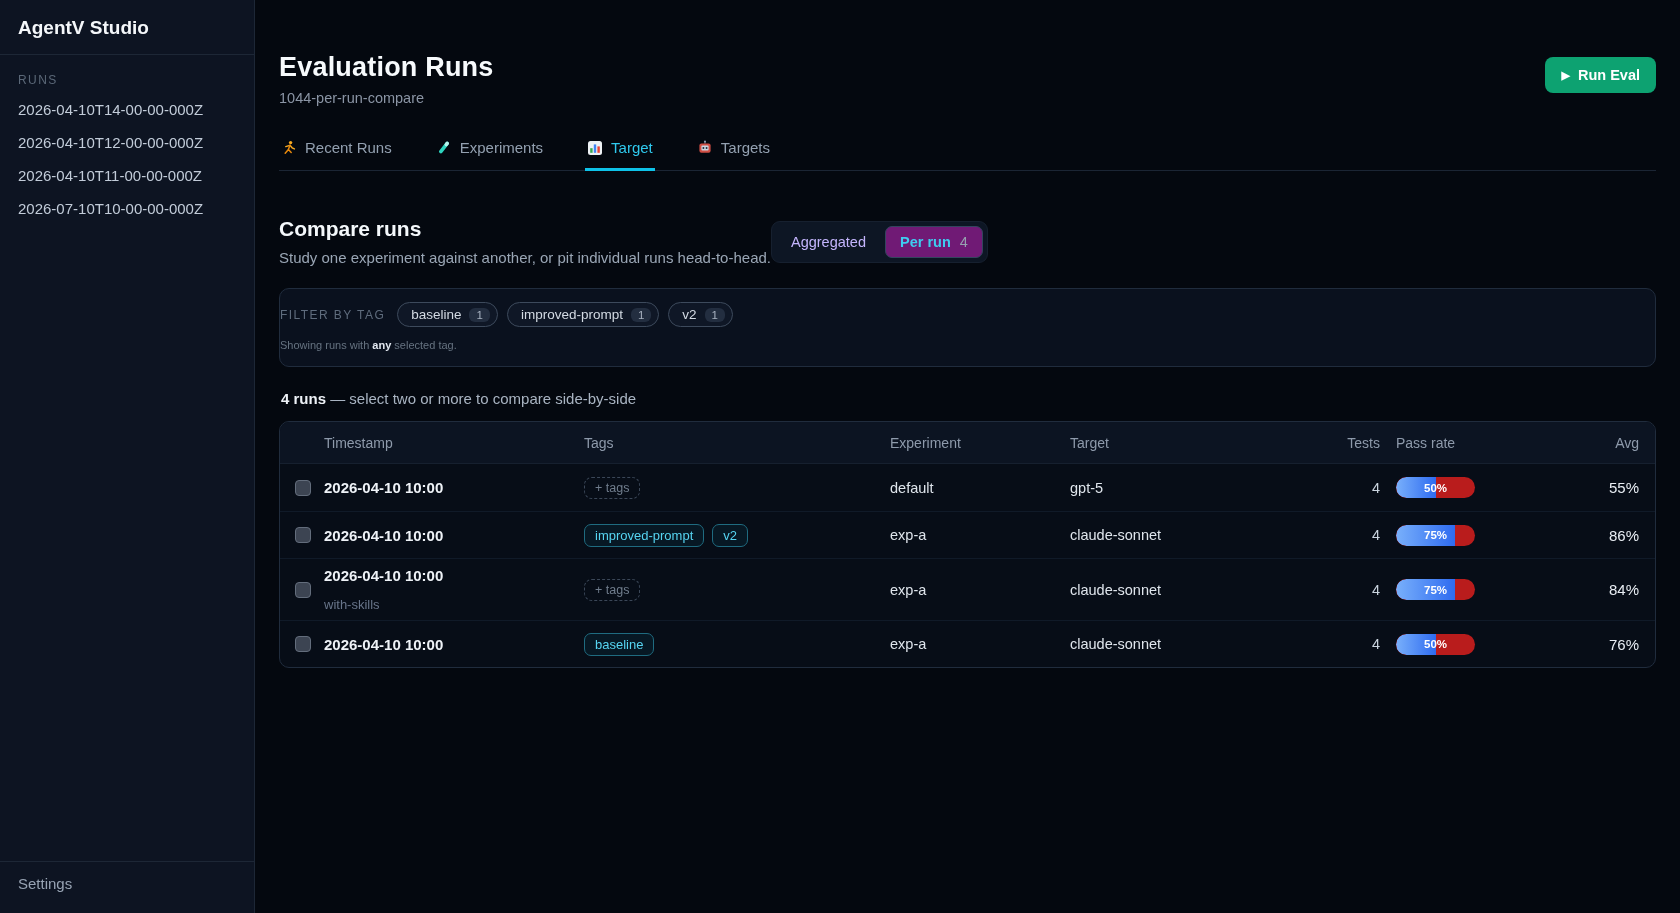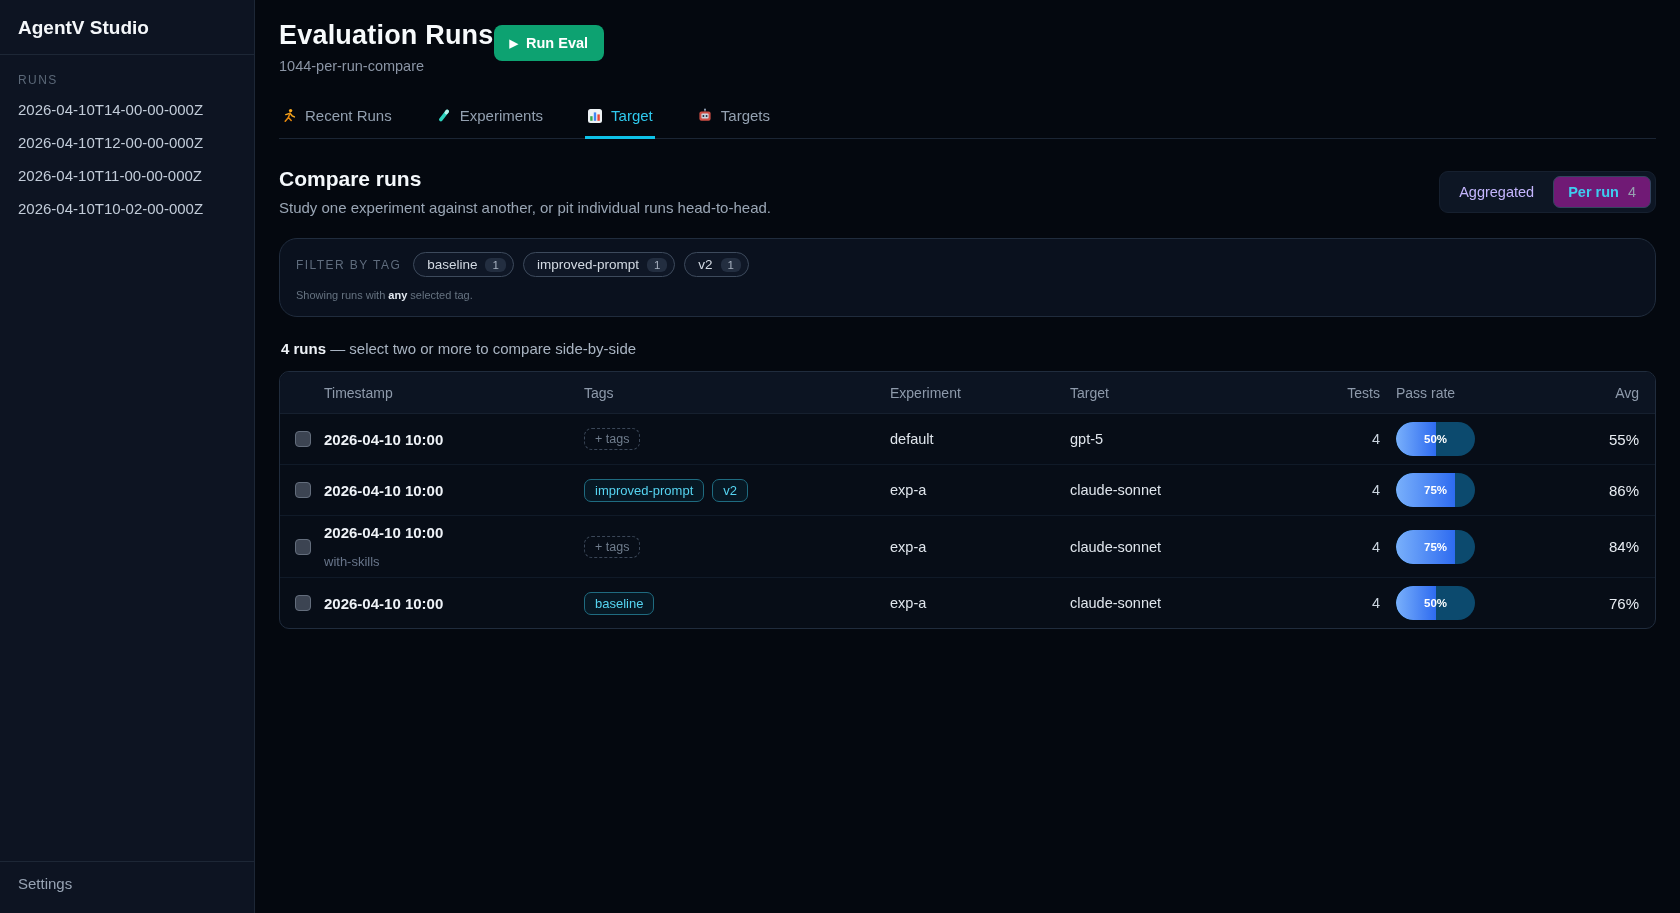--- a/index.html
+++ b/index.html
@@ -36,21 +36,21 @@
   .side-footer {
     margin-top:auto;
     border-top:1px solid #1d2736;
     padding:13px 18px 20px 18px;
   }
   .settings-link { font-size:15px; color:#97a3b3; cursor:pointer; }
 
   
   .main { flex:1; padding:20px 24px 0 24px; position:relative; overflow:hidden; }
 
-  .page-header { display:flex; align-items:flex-start; }
+  .page-header { display:flex; justify-content:space-between; align-items:flex-start;margin-top:32px; }
   .page-title { font-size:27px; font-weight:bold; color:#f7fafc; letter-spacing:0.2px; }
   .page-subtitle { font-size:14.5px; color:#8b95a5; margin-top:7px; }
   .run-eval-btn {
     background:#0da271; color:#ffffff; border:none; border-radius:8px;
     font-family:inherit; font-size:14.5px; font-weight:bold;
     padding:10px 16px; margin-top:5px; cursor:pointer;
     display:flex; align-items:center; gap:8px;
   }
   .run-eval-btn .play { font-size:11px; position:relative; top:0.5px; }
 
@@ -62,39 +62,39 @@
   .tab {
     background:none; border:none; font-family:inherit; cursor:pointer;
     display:flex; align-items:center; gap:8px;
     font-size:15px; color:#93a0b0; padding:6px 2px 12px 2px;
     border-bottom:3px solid transparent; margin-bottom:-1px;
   }
   .tab.active { color:#2fc9ee; border-bottom-color:#0ec2e8; }
   .tab .tab-icon { display:inline-flex; width:16px; height:16px; }
 
   
-  .section-head { display:flex; justify-content:space-between; align-items:flex-start; margin-top:28px; }
+  .section-head { display:flex; justify-content:flex-start; align-items:flex-start; margin-top:46px; }
   .section-title { font-size:21px; font-weight:bold; color:#f4f8fb; }
   .section-desc { font-size:15px; color:#9aa6b5; margin-top:8px; }
   .view-toggle {
     display:flex; align-items:center; gap:4px;
     background:#0d1624; border:1px solid #16202f; border-radius:9px;
     padding:4px; margin-top:4px;
   }
   .toggle-seg { font-size:14.5px; color:#c4b5fd; padding:7px 14px; border-radius:7px; cursor:pointer; border:1px solid transparent; }
   .toggle-seg.active {
     background:#701a75; border:1px solid #33455e; color:#3ecdf0; font-weight:bold;
   }
   .toggle-seg.active .seg-count { color:#97a2b1; font-weight:normal; margin-left:9px; }
 
   
   .filter-card {
     margin-top:22px;
-    background:#0a111e; border:1px solid #202c3d; border-radius:18px;
-    padding:13px 16px 15px 16px;
+    background:#0a111e; border:1px solid #202c3d; border-radius:10px;
+    padding:13px 16px 15px 0;
   }
   .filter-row { display:flex; align-items:center; gap:12px; }
   .filter-label { font-size:12px; color:#5f6c7d; letter-spacing:0.12em; }
   .filter-chips { display:flex; gap:9px; }
   .filter-chip {
     display:flex; align-items:center; gap:8px;
     border:1px solid #3d4a5c; background:#0f1726; border-radius:999px;
     padding:4px 7px 4px 13px; cursor:pointer;
   }
   .filter-chip .chip-label { font-size:13.5px; color:#d3dae3; }
@@ -144,22 +144,22 @@
   }
   .add-tags-chip {
     font-size:12.5px; color:#707d8d;
     border:1px dashed #3b4758; border-radius:8px;
     padding:3px 10px; cursor:pointer; background:none;
   }
   .cell-text { font-size:14.5px; color:#dfe5ec; }
   .tests-val { font-size:14.5px; color:#cbd5e0; }
   .avg-val { font-size:15px; color:#e8edf3; }
   .pass-pill {
-    position:relative; width:79px; height:34px;
-    background:#0c4a6e; border-radius:999px; overflow:hidden;
+    position:relative; width:79px; height:21px;
+    background:#b91c1c; border-radius:999px; overflow:hidden;
   }
   .pass-fill {
     position:absolute; left:0; top:0; bottom:0;
     background:linear-gradient(90deg,#79b0fb,#2e6bf0);
     border-radius:999px 0 0 999px;
   }
   .pass-label {
     position:absolute; inset:0; display:flex; align-items:center; justify-content:center;
     font-size:11.5px; font-weight:bold; color:#ffffff;
   }
@@ -167,21 +167,21 @@
 </head>
 <body>
 
 <aside class="sidebar">
   <div class="app-title">AgentV Studio</div>
   <div class="side-section-label">RUNS</div>
   <nav class="run-list" id="run-list">
       <div class="run-item">2026-04-10T14-00-00-000Z</div>
       <div class="run-item">2026-04-10T12-00-00-000Z</div>
       <div class="run-item">2026-04-10T11-00-00-000Z</div>
-      <div class="run-item">2026-04-10T10-02-00-000Z</div>
+      <div class="run-item">2026-07-10T10-00-00-000Z</div>
     </nav>
   <div class="side-footer">
     <span class="settings-link">Settings</span>
   </div>
 </aside>
 
 <main class="main">
 
   <div class="page-header">
     <div>

